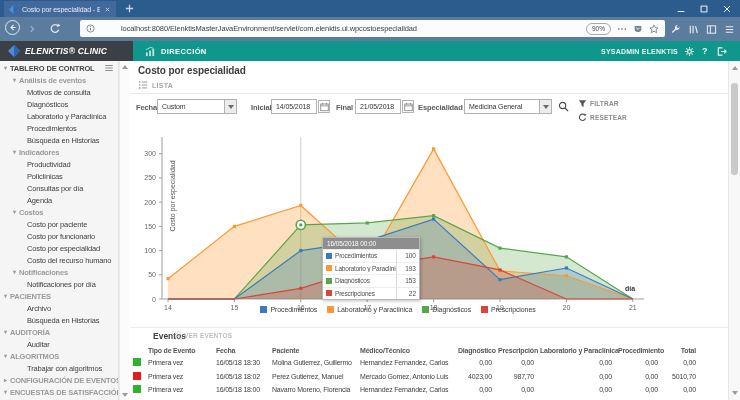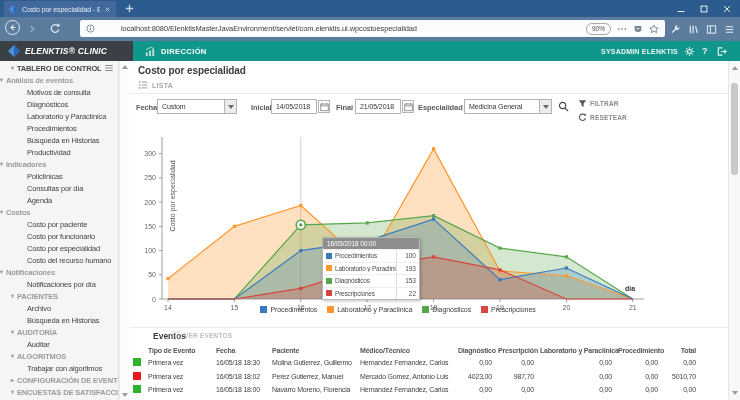--- a/index.html
+++ b/index.html
@@ -34,22 +34,22 @@
   .appright{top:41px;height:20px;display:flex;align-items:center;}
   .username{font-size:7px;font-weight:bold;color:#eaf6f3;letter-spacing:.2px;}
   .helpq{font-size:9px;font-weight:bold;color:#eaf6f3;}
 
   
   .sidebar{left:0;top:61px;width:119px;height:339px;background:#f5f5f6;border-right:1px solid #e3e3e3;
            box-sizing:border-box;overflow:hidden;}
   .sb-row{height:12px;display:flex;align-items:center;font-size:7.5px;color:#424242;
           letter-spacing:-.15px;white-space:nowrap;cursor:default;}
   .sb-row .arr{font-size:6px;color:#9b9b9b;margin-right:3px;line-height:12px;}
-  .sb-row.lvl0{padding-left:11px;}
-  .sb-row.lvl1{}
+  .sb-row.lvl0{padding-left:4px;}
+  .sb-row.lvl1{padding-left:13px;}
   .sb-row.lvl2{padding-left:27px;}
   .sb-row.hdr{color:#9a9a9a;font-weight:bold;}
   .sb-row.root-dark{color:#474747;}
   .sbscroll{left:119px;top:61px;width:10px;height:339px;background:#fbfbfc;border-left:1px solid #ececec;box-sizing:border-box;}
   .chev{width:0;height:0;border-left:3px solid transparent;border-right:3px solid transparent;margin:0 auto;}
   .chev.up{border-bottom:4px solid #9a9a9a;}
   .chev.down{border-top:4px solid #9a9a9a;}
 
   
   .pagetitle{left:138px;top:65px;font-size:10px;font-weight:bold;color:#3c3c3c;letter-spacing:-.1px;}
@@ -244,26 +244,26 @@
         </div>
         <div class="sb-row lvl2">
           <span>Laboratorio y Paraclínica</span>
         </div>
         <div class="sb-row lvl2">
           <span>Procedimientos</span>
         </div>
         <div class="sb-row lvl2">
           <span>Búsqueda en Historias</span>
         </div>
+        <div class="sb-row lvl1 hdr">
+          <span class="arr">▾</span>
+          <span>Indicadores</span>
+        </div>
         <div class="sb-row lvl2">
           <span>Productividad</span>
-        </div>
-        <div class="sb-row lvl1 hdr">
-          <span class="arr">▾</span>
-          <span>Indicadores</span>
         </div>
         <div class="sb-row lvl2">
           <span>Policlínicas</span>
         </div>
         <div class="sb-row lvl2">
           <span>Consultas por día</span>
         </div>
         <div class="sb-row lvl2">
           <span>Agenda</span>
         </div>

